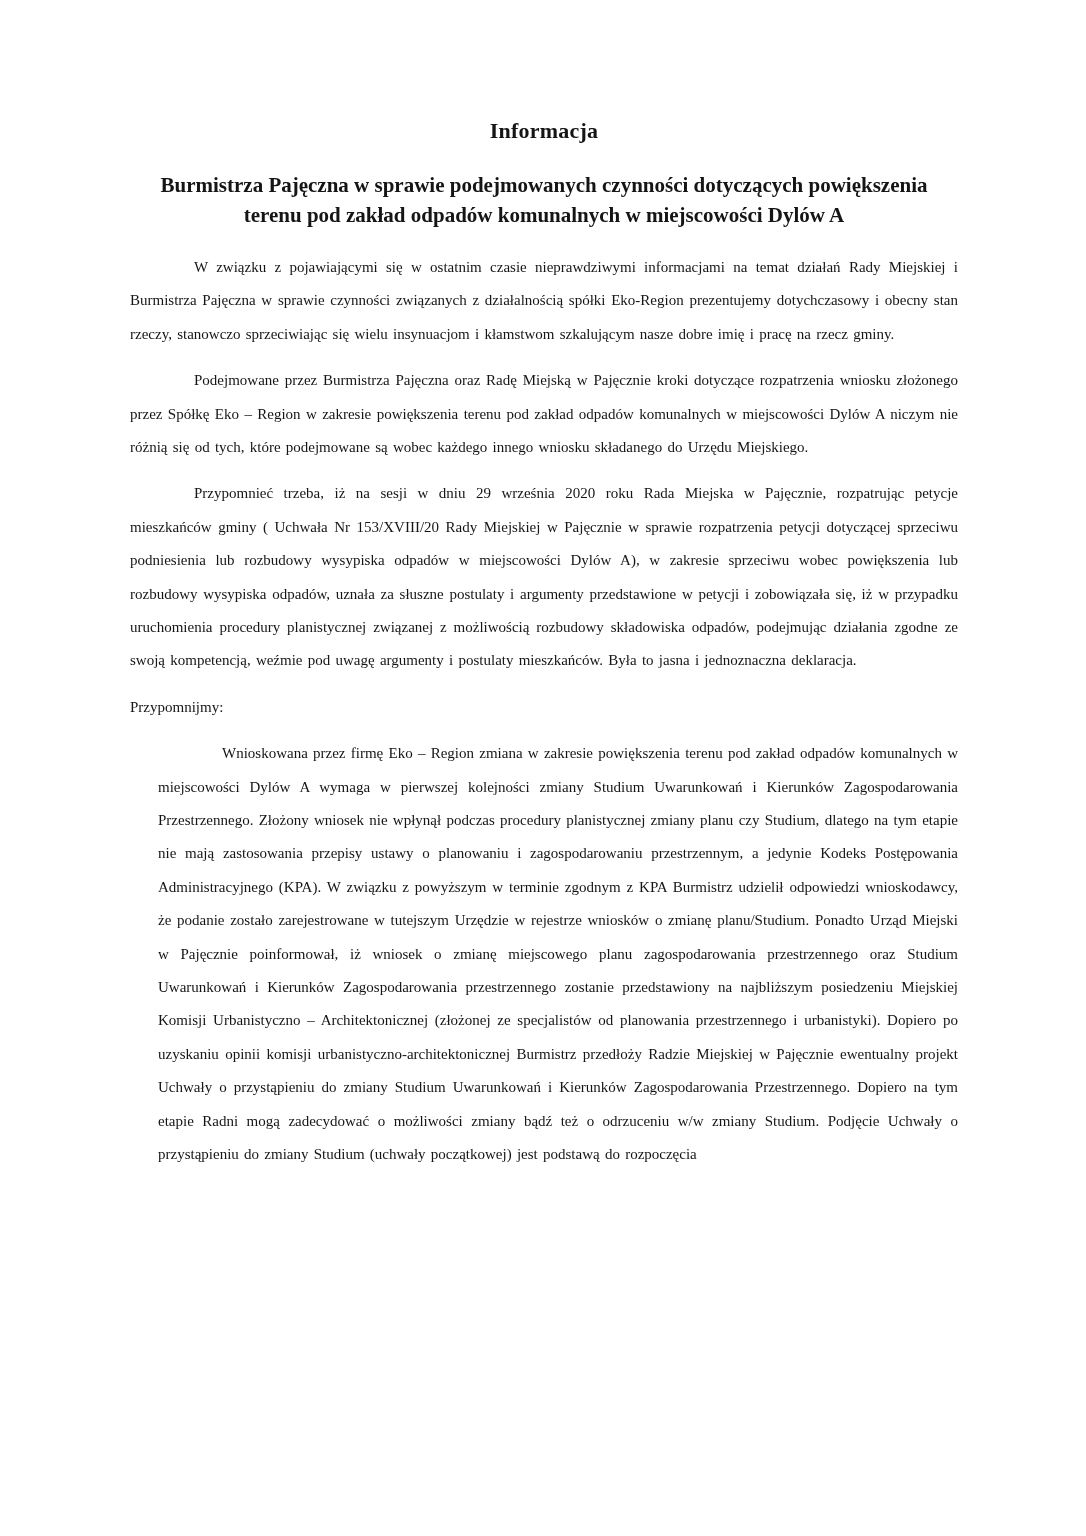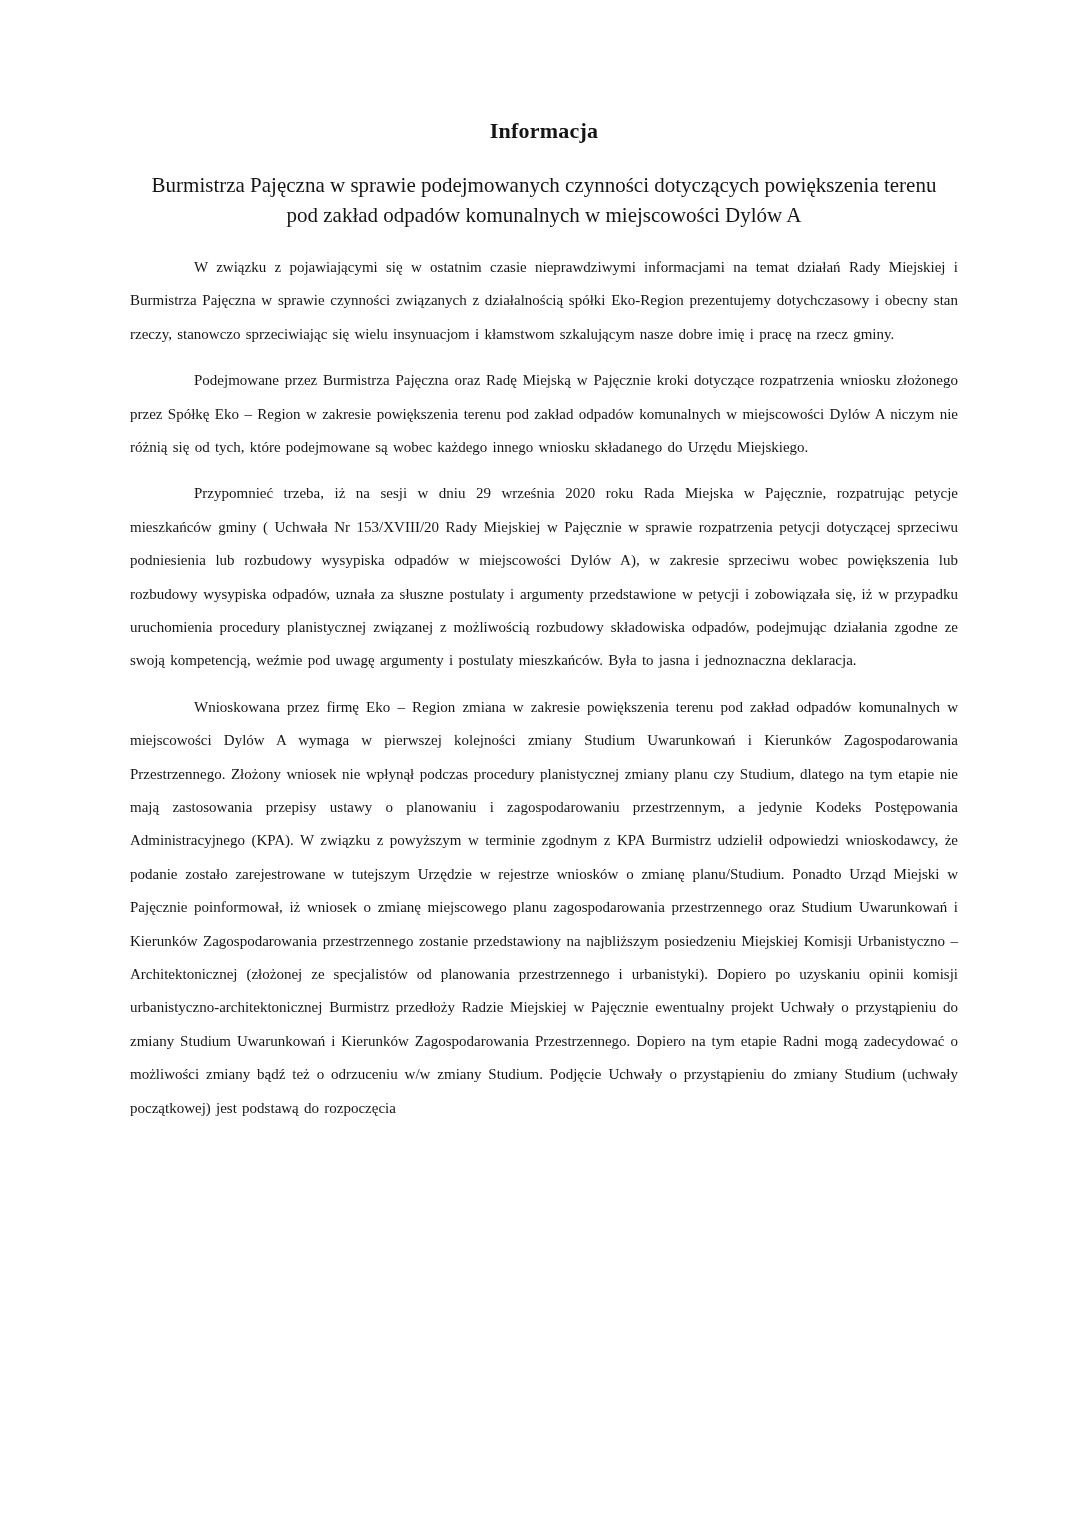--- a/index.html
+++ b/index.html
@@ -23,54 +23,56 @@
   }
   .doc-title {
     font-size: 22px;
     font-weight: bold;
     text-align: center;
     margin: 0 0 26px 0;
     letter-spacing: 0.2px;
   }
   .doc-subtitle {
     font-size: 21px;
-    font-weight: normal;
+    font-weight: bold;
     text-align: center;
     line-height: 1.45;
     margin: 0 auto 20px auto;
     max-width: 810px;
   }
   .body-text p {
     font-size: 15px;
     line-height: 33.4px;
     text-align: justify;
     text-indent: 64px;
     margin: 0 0 13px 0;
     word-spacing: 1.5px;
   }
   .body-text p.no-indent {
     text-indent: 0;
     text-align: left;
   }
   .body-text p:last-child {
     margin-bottom: 0;
+    margin-left: 28px;
   }
 </style>
 </head>
 <body>
 
 <div class="page">
   <h1 class="doc-title">Informacja</h1>
 
   <h2 class="doc-subtitle">Burmistrza Pajęczna w sprawie podejmowanych czynności dotyczących powiększenia terenu pod zakład odpadów komunalnych w miejscowości Dylów A</h2>
 
   <div class="body-text">
     <p>W związku z pojawiającymi się w ostatnim czasie nieprawdziwymi informacjami na temat działań Rady Miejskiej i Burmistrza Pajęczna w sprawie czynności związanych z działalnością spółki Eko-Region prezentujemy dotychczasowy i obecny stan rzeczy, stanowczo sprzeciwiając się wielu insynuacjom i  kłamstwom szkalującym nasze dobre imię i pracę na rzecz gminy.</p>
 
     <p>Podejmowane przez Burmistrza Pajęczna oraz Radę Miejską w Pajęcznie kroki dotyczące rozpatrzenia wniosku złożonego przez Spółkę Eko – Region   w zakresie powiększenia terenu pod zakład odpadów komunalnych w miejscowości Dylów A  niczym nie różnią się od tych, które podejmowane są wobec każdego innego wniosku  składanego  do Urzędu Miejskiego.</p>
 
     <p>Przypomnieć trzeba, iż na sesji w dniu 29 września 2020 roku Rada Miejska w Pajęcznie, rozpatrując petycje mieszkańców gminy ( Uchwała Nr 153/XVIII/20 Rady Miejskiej w Pajęcznie w sprawie rozpatrzenia petycji dotyczącej sprzeciwu podniesienia lub rozbudowy  wysypiska odpadów w miejscowości Dylów A), w zakresie sprzeciwu wobec powiększenia lub rozbudowy wysypiska odpadów, uznała za słuszne postulaty i argumenty przedstawione w petycji i zobowiązała się, iż w przypadku uruchomienia procedury planistycznej związanej z możliwością rozbudowy składowiska odpadów, podejmując działania zgodne ze swoją kompetencją, weźmie pod uwagę argumenty i postulaty mieszkańców. Była to jasna i jednoznaczna deklaracja.</p>
 
 
+    <p class="no-indent">Przypomnijmy:</p>
 
     <p>Wnioskowana przez firmę Eko – Region zmiana w zakresie powiększenia terenu pod zakład odpadów komunalnych w miejscowości Dylów A   wymaga w pierwszej kolejności zmiany Studium Uwarunkowań i Kierunków Zagospodarowania Przestrzennego. Złożony wniosek nie wpłynął podczas procedury planistycznej zmiany planu czy Studium, dlatego na tym etapie nie mają zastosowania przepisy ustawy o planowaniu i zagospodarowaniu przestrzennym, a jedynie Kodeks Postępowania Administracyjnego (KPA). W związku z powyższym w terminie zgodnym z KPA Burmistrz udzielił odpowiedzi wnioskodawcy, że podanie zostało zarejestrowane w tutejszym Urzędzie w rejestrze wniosków o zmianę planu/Studium. Ponadto Urząd Miejski w Pajęcznie poinformował, iż wniosek o zmianę miejscowego planu zagospodarowania przestrzennego oraz Studium Uwarunkowań i Kierunków Zagospodarowania przestrzennego zostanie przedstawiony na najbliższym posiedzeniu Miejskiej Komisji Urbanistyczno – Architektonicznej (złożonej  ze specjalistów od planowania przestrzennego i urbanistyki). Dopiero po uzyskaniu opinii komisji urbanistyczno-architektonicznej Burmistrz przedłoży Radzie Miejskiej w Pajęcznie ewentualny projekt Uchwały o przystąpieniu do zmiany Studium Uwarunkowań i Kierunków Zagospodarowania Przestrzennego. Dopiero na tym etapie Radni mogą zadecydować o możliwości zmiany bądź też o odrzuceniu w/w zmiany Studium. Podjęcie Uchwały o przystąpieniu do zmiany Studium (uchwały początkowej) jest podstawą do rozpoczęcia</p>
   </div>
 </div>
 
 </body></html>

